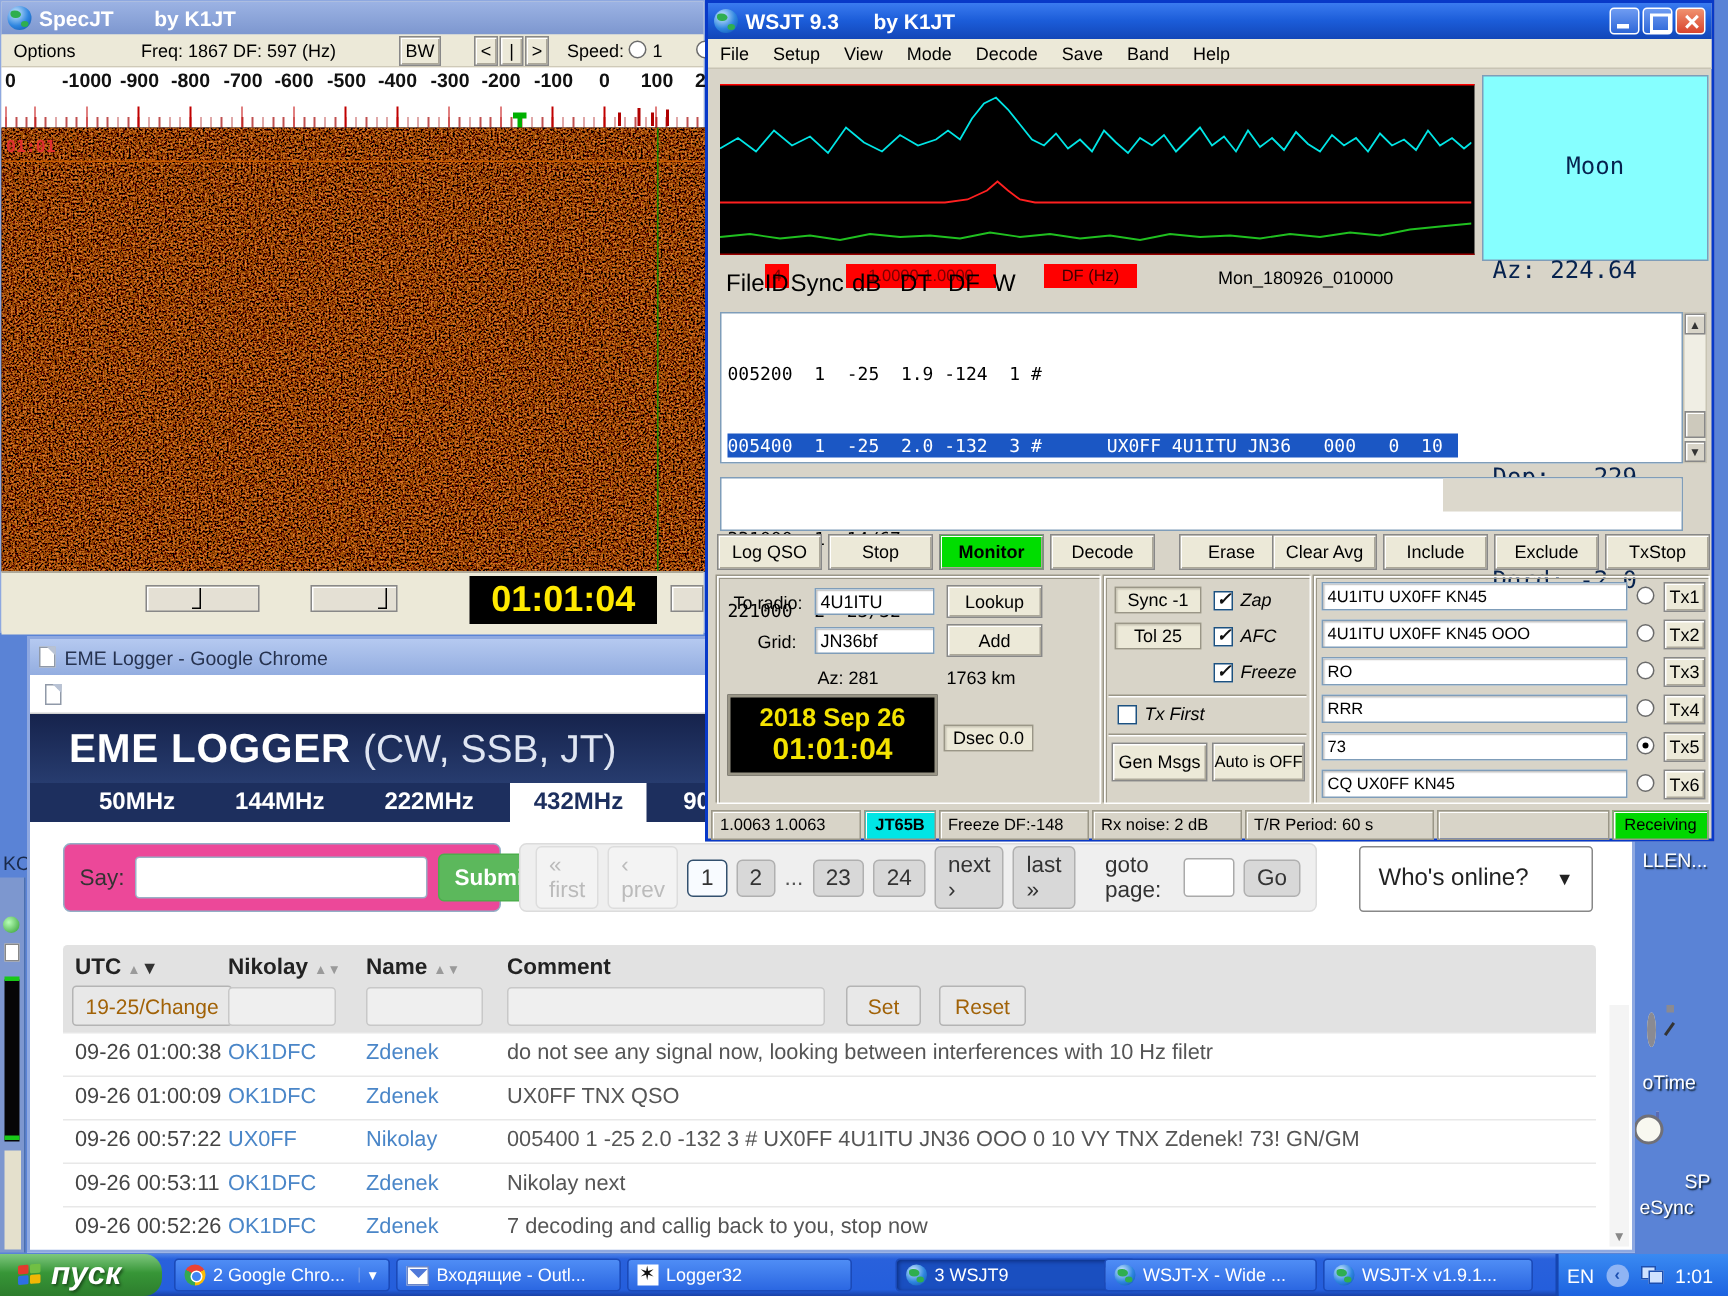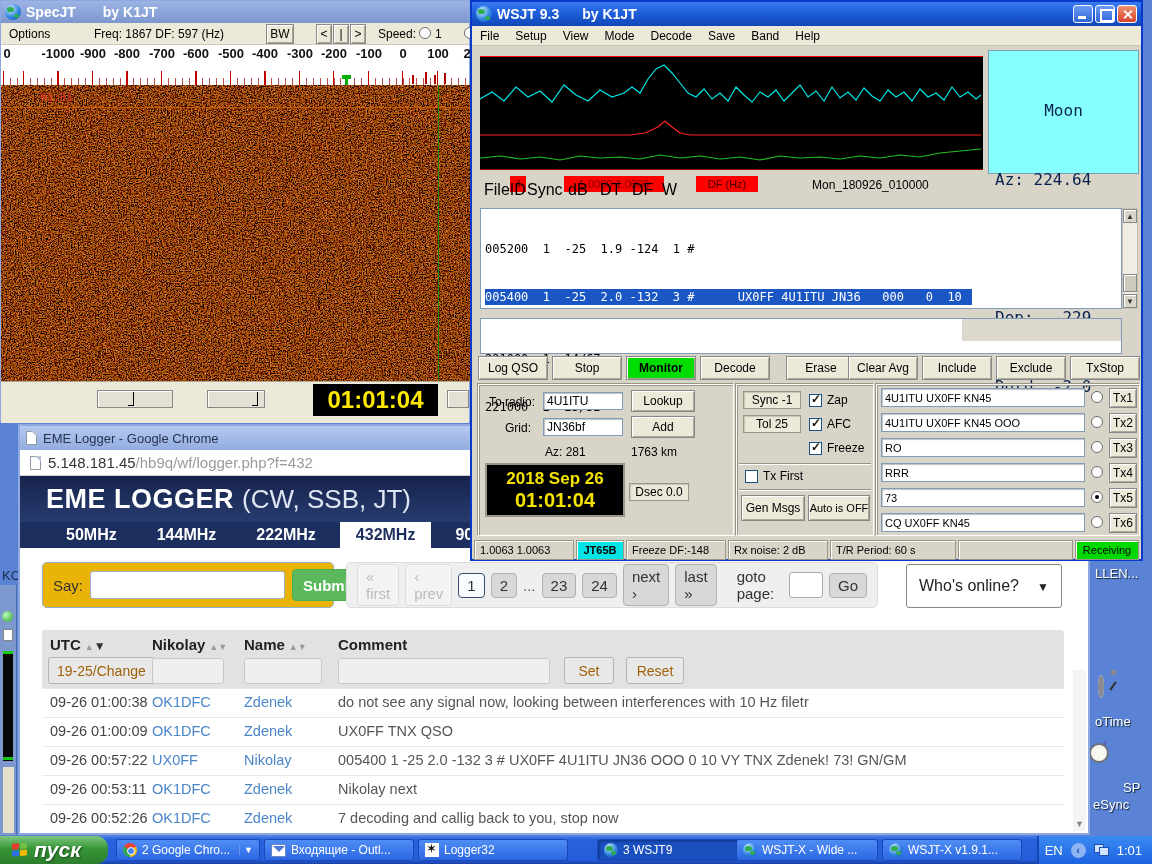--- a/index.html
+++ b/index.html
@@ -63,21 +63,21 @@
   #avg-list { position:absolute; left:8px; top:316px; width:642px; height:36px; background:#fff; border:1px solid #7f9db9; font-size:12px; line-height:16px; padding-left:4px; }
   #avg-patch { position:absolute; left:490px; top:317px; width:159px; height:22px; background:#dcd8cc; }
   .wsjt-btn { position:absolute; top:354px; width:70px; height:24px; }
   .wsjt-btn.green { background:#00dd00; font-weight:bold; }
   .grpbox { position:absolute; top:382px; height:152px; border:1px solid #fff; box-shadow:-1px -1px 0 #9a9687, inset 1px 1px 0 #9a9687; }
   .lbl { position:absolute; font-size:12px; color:#000; }
   .field { position:absolute; height:18px; font-size:12px; padding:1px 3px; font-family:"Liberation Sans",sans-serif; }
   #wsjt-clock { position:absolute; left:6px; top:78px; width:140px; height:54px; background:#000; border:2px solid #9a9687; color:#f4e300; text-align:center; font-weight:bold; }
   #wsjt-clock .d1 { font-size:17px; margin-top:4px; } #wsjt-clock .d2 { font-size:20px; }
   .minibox { position:absolute; height:18px; background:#ece9d8; border:1px solid #9a9687; box-shadow:inset 1px 1px 1px #c8c4b4; font-size:12px; display:flex; align-items:center; justify-content:center; }
-  .chkrow { position:absolute; display:flex; align-items:center; gap:5px; font-size:12px; }
+  .chkrow { position:absolute; display:flex; align-items:center; gap:5px; font-size:12px;font-style:italic; }
   .hr { position:absolute; left:2px; right:2px; height:2px; border-top:1px solid #9a9687; border-bottom:1px solid #fff; }
   .txfield { position:absolute; left:4px; width:204px; height:19px; font-size:11px; padding:2px 3px; }
   .txbtn { position:absolute; width:28px; height:20px; }
   #wsjt-status { position:absolute; left:2px; right:2px; top:538px; height:20px; display:flex; gap:2px; font-size:11px; }
   #wsjt-status .seg { border:1px solid #9a9687; box-shadow:inset 1px 1px 0 #fff; display:flex; align-items:center; padding:0 5px; background:#d8d4c8; }
   #wsjt-status .cyan { background:#00e5e5; font-weight:bold; justify-content:center; }
   #wsjt-status .grn { background:#00d800; justify-content:center; }
   #wsjt-status .fill { flex:1; border:1px solid #9a9687; box-shadow:inset 1px 1px 0 #fff; }
 
   
@@ -87,21 +87,21 @@
   .page-icon::after { content:""; position:absolute; right:-1px; top:-1px; border:3px solid #b8c2d4; border-left-color:transparent; border-bottom-color:transparent; }
   #chrome-url { position:absolute; top:24px; left:0; right:0; height:26px; background:#fff; border-bottom:1px solid #d0d0d0; display:flex; align-items:center; gap:7px; padding:0 10px; font-size:15px; }
   #chrome-url .host { color:#333; } #chrome-url .path { color:#9a9a9a; }
   #eme-header { position:absolute; top:50px; left:0; right:0; height:46px; background:linear-gradient(180deg,#16234c,#273c6f); color:#fff; display:flex; align-items:center; padding:0 26px; }
   #eme-header .t1 { font-size:27px; font-weight:bold; letter-spacing:.5px; }
   #eme-header .t2 { font-size:26px; font-weight:normal; color:#dfe5f2; margin-left:8px; }
   #eme-bands { position:absolute; top:96px; left:0; right:0; height:26px; background:#1d2f5e; display:flex; align-items:stretch; padding-left:30px; gap:8px; font-size:16px; font-weight:bold; }
   #eme-bands .band { color:#fff; display:flex; align-items:center; padding:0 16px; }
   #eme-bands .band.active { background:#fff; color:#1d2f5e; }
   #eme-content { position:absolute; top:122px; left:0; right:0; bottom:0; background:#fff; }
-  #say-panel { position:absolute; left:22px; top:14px; width:292px; height:46px; background:#eab308; border:1px solid #93aec6; border-radius:5px; display:flex; align-items:center; gap:7px; padding:0 10px; font-size:15px; color:#333; }
+  #say-panel { position:absolute; left:22px; top:14px; width:292px; height:46px; background:#ec4899; border:1px solid #93aec6; border-radius:5px; display:flex; align-items:center; gap:7px; padding:0 10px; font-size:15px; color:#333; }
   #say-panel input { flex:1; height:28px; border:1px solid #9ab0c6; border-radius:3px; font-size:14px; padding:0 6px; }
   #say-submit { background:#5cb85c; border:1px solid #4cae4c; color:#fff; font-weight:bold; font-size:15px; border-radius:4px; height:32px; padding:0 10px; }
   #pager { position:absolute; left:326px; top:14px; width:532px; height:46px; background:#efefef; border:1px solid #dcdcdc; border-radius:5px; display:flex; align-items:center; gap:6px; padding:0 10px; font-size:15px; color:#333; }
   .pg { border:1px solid #b0b0b0; border-radius:4px; background:#d8d8d8; padding:3px 8px; color:#333; }
   .pg.dis { background:#f3f3f3; color:#bbb; border-color:#ddd; }
   .pg.cur { background:#f8fbff; border:1px solid #33506e; }
   #pager .dots { color:#555; }
   #pager .goto { margin-left:14px; }
   #pager input { width:34px; height:26px; border:1px solid #aaa; border-radius:3px; }
   #whos { position:absolute; left:886px; top:16px; width:156px; height:44px; background:#fff; border:1px solid #888; border-radius:3px; display:flex; align-items:center; justify-content:space-between; padding:0 12px; font-size:16px; color:#222; }
@@ -223,21 +223,21 @@
   </div>
   <div id="sj-wf">
     <svg width="470" height="296" style="position:absolute;left:0;top:0;">
       <filter id="wfnoise">
           <feTurbulence type="fractalNoise" baseFrequency="0.75" numOctaves="2" seed="11"></feTurbulence>
         <feColorMatrix type="matrix" values="2.2 0 0 0 -0.75  0.7 0 0 0 -0.28  0.15 0 0 0 -0.08  0 0 0 0 1"></feColorMatrix>
         </filter>
       <rect x="0" y="0" width="470" height="296" fill="#1c0000"></rect>
       <rect x="0" y="0" width="470" height="296" filter="url(#wfnoise)" opacity="0.9"></rect>
     </svg>
-    <span class="mono" style="position:absolute;left:3px;top:6px;color:#e03030;font-size:11px;font-weight:normal;margin-left:36px;">01:01</span>
+    <span class="mono" style="position:absolute;left:3px;top:6px;color:#e03030;font-size:11px;font-weight:bold;">01:01</span>
     <div style="position:absolute;left:0;top:22px;width:470px;height:1px;background:#c85a00;"></div>
     <div style="position:absolute;left:437px;top:0;width:1px;height:296px;background:#00a000;opacity:.8;"></div>
   </div>
   <div id="sj-bottom">
     <div class="slider-track" style="left:96px;width:76px;">
         <div class="slider-handle" style="left:30px;"></div>
       </div>
     <div class="slider-track" style="left:206px;width:58px;">
         <div class="slider-handle" style="left:44px;"></div>
       </div>
@@ -401,21 +401,20 @@
 </div>
 
 
 <div id="chrome" class="win">
   <div id="chrome-title">
     <span class="page-icon"></span>
     <span>EME Logger - Google Chrome</span>
   </div>
   <div id="chrome-url">
     <span class="page-icon"></span>
-    <span><span class="host">5.148.181.45</span><span class="path">/hb9q/wf/logger.php?f=432</span></span>
   </div>
   <div id="eme-header">
     <span class="t1">EME LOGGER</span>
     <span class="t2">(CW, SSB, JT)</span>
   </div>
   <div id="eme-bands">
     <span class="band">50MHz</span>
     <span class="band">144MHz</span>
     <span class="band">222MHz</span>
     <span class="band active">432MHz</span>

